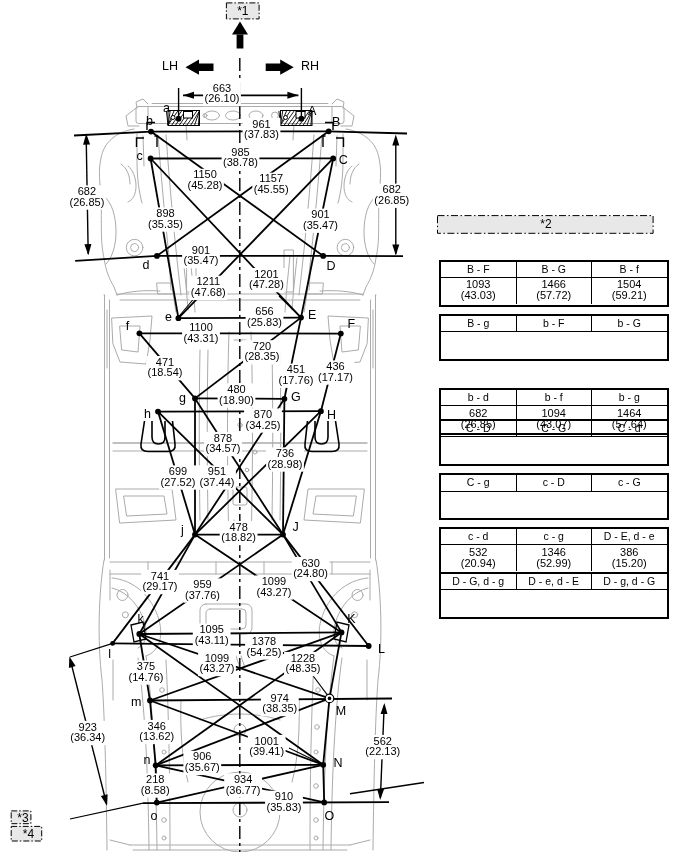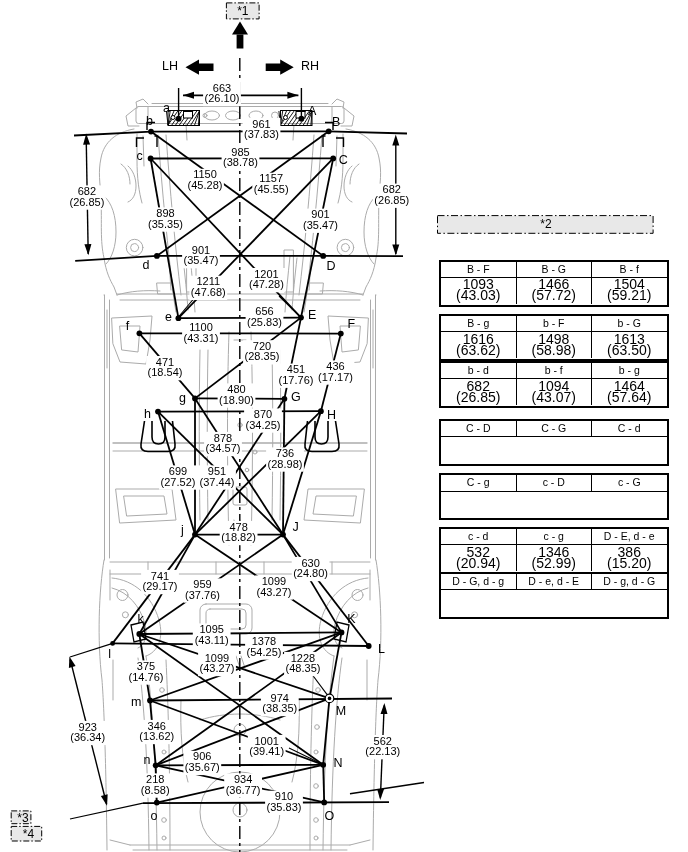--- a/index.html
+++ b/index.html
@@ -3,21 +3,21 @@
 <style>
 html,body{margin:0;padding:0;background:#fff;}
 body{width:688px;height:852px;position:relative;font-family:"Liberation Sans",sans-serif;}
 svg text{font-family:"Liberation Sans",sans-serif;fill:#000;}
 #tablewrap{position:absolute;left:439px;top:0;width:233px;height:852px;}
 .tg{position:absolute;left:0;width:229.5px;border:2px solid #000;height:47px;box-sizing:border-box;}
 .tr{display:flex;}
 .tc{flex:1 1 0;text-align:center;border-right:1.6px solid #000;overflow:hidden;}
 .tc:last-child{border-right:none;}
 .th .tc{height:15.4px;line-height:15.4px;font-size:10.5px;border-bottom:1.6px solid #000;}
-.tv .tc{height:26px;font-size:14px;line-height:11px;padding-top:1.6px;box-sizing:border-box;padding-top:1.6px;}
+.tv .tc{height:26px;font-size:11px;line-height:11px;padding-top:1.6px;box-sizing:border-box;padding-top:1.6px;}
 </style></head>
 <body>
 
 <svg width="688" height="852" viewBox="0 0 688 852" style="position:absolute;left:0;top:0">
 
 <g stroke="#ababab" stroke-width="1.0" fill="none" stroke-linejoin="round" stroke-linecap="round">
 
 <rect x="136" y="106.5" width="208" height="17" rx="2.5"></rect>
 <ellipse cx="212" cy="115.5" rx="7.5" ry="4.5"></ellipse>
 <ellipse cx="233" cy="115.5" rx="7.5" ry="4.5"></ellipse>
@@ -638,28 +638,23 @@
 <div class="tc">1504<br>(59.21)</div>
 </div>
     </div>
 
 <div class="tg" style="top:313.8px">
 <div class="tr th">
 <div class="tc">B - g</div>
 <div class="tc">b - F</div>
 <div class="tc">b - G</div>
 </div>
-      <div class="tr tv">
-<div class="tc">1616<br>(63.62)</div>
-<div class="tc">1498<br>(58.98)</div>
-<div class="tc">1613<br>(63.50)</div>
-</div>
     </div>
 
-<div class="tg" style="top:361px">
+<div class="tg" style="top:388px">
 <div class="tr th">
 <div class="tc">b - d</div>
 <div class="tc">b - f</div>
 <div class="tc">b - g</div>
 </div>
       <div class="tr tv">
 <div class="tc">682<br>(26.85)</div>
 <div class="tc">1094<br>(43.07)</div>
 <div class="tc">1464<br>(57.64)</div>
 </div>

